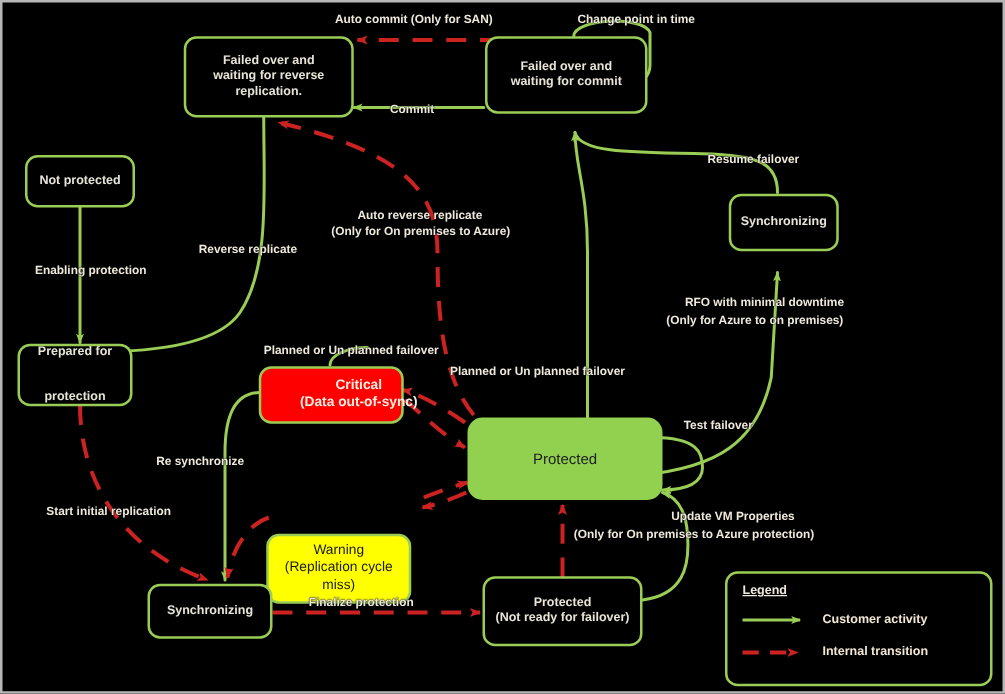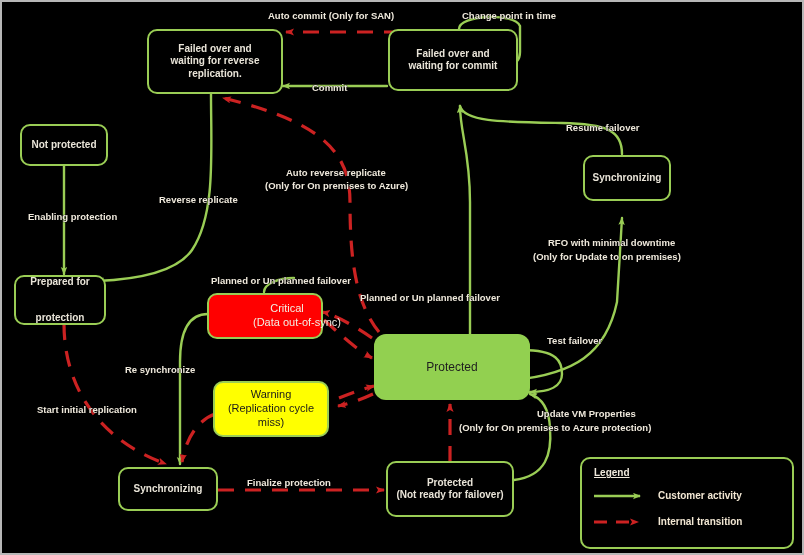--- a/index.html
+++ b/index.html
@@ -27,49 +27,51 @@
     height: 555px;
     pointer-events: none;
   }
   .node {
     position: absolute;
     box-sizing: border-box;
     border: 2px solid #9ACD55;
     border-radius: 10px;
     display: flex;
     flex-direction: column;
+    align-items: center;
     justify-content: center;
     text-align: center;
     line-height: 1.25;
     z-index: 3;
   }
   .node .line {
     display: block;
     white-space: nowrap;
   }
   .node-dark {
     background: #000000;
     color: #e9e4d8;
     font-size: 10px;
     font-weight: bold;
   }
   .node-critical {
     background: #FF0000;
     color: #f3eee2;
     font-size: 11px;
-    font-weight: normal;
+    font-weight: bold;
     border-color: #9ACD55;
     padding-left: 44px;
   }
   .node-warning {
     background: #FFFF00;
     color: #1a1a1a;
     font-size: 11px;
     font-weight: normal;
     border-color: #9ACD55;
+    margin-top: 46px;
   }
   .node-protected {
     background: #92D050;
     color: #1f1f1f;
     font-size: 12px;
     font-weight: normal;
     border: none;
     border-radius: 12px;
   }
   .edge-label {
@@ -234,21 +236,21 @@
   <div class="edge-label" style="left:564px; top:120px;">Resume failover</div>
 
   <div class="edge-label" style="left:157px; top:192px;">Reverse replicate</div>
 
   <div class="edge-label" style="left:284px; top:165px;">Auto reverse replicate</div>
   <div class="edge-label" style="left:263px; top:178px;">(Only for On premises to Azure)</div>
 
   <div class="edge-label" style="left:6px; top:209px;padding-left:20px;">Enabling protection</div>
 
   <div class="edge-label" style="left:531px; top:235px;padding-left:15px;">RFO with minimal downtime</div>
-  <div class="edge-label" style="left:531px; top:249px;">(Only for Update to on premises)</div>
+  <div class="edge-label" style="left:531px; top:249px;">(Only for Azure to on premises)</div>
 
   <div class="edge-label" style="left:209px; top:273px;">Planned or Un planned failover</div>
 
   <div class="edge-label" style="left:358px; top:290px;">Planned or Un planned failover</div>
 
   <div class="edge-label" style="left:545px; top:333px;">Test failover</div>
 
   <div class="edge-label" style="left:123px; top:362px;">Re synchronize</div>
 
   <div class="edge-label" style="left:35px; top:402px;">Start initial replication</div>

